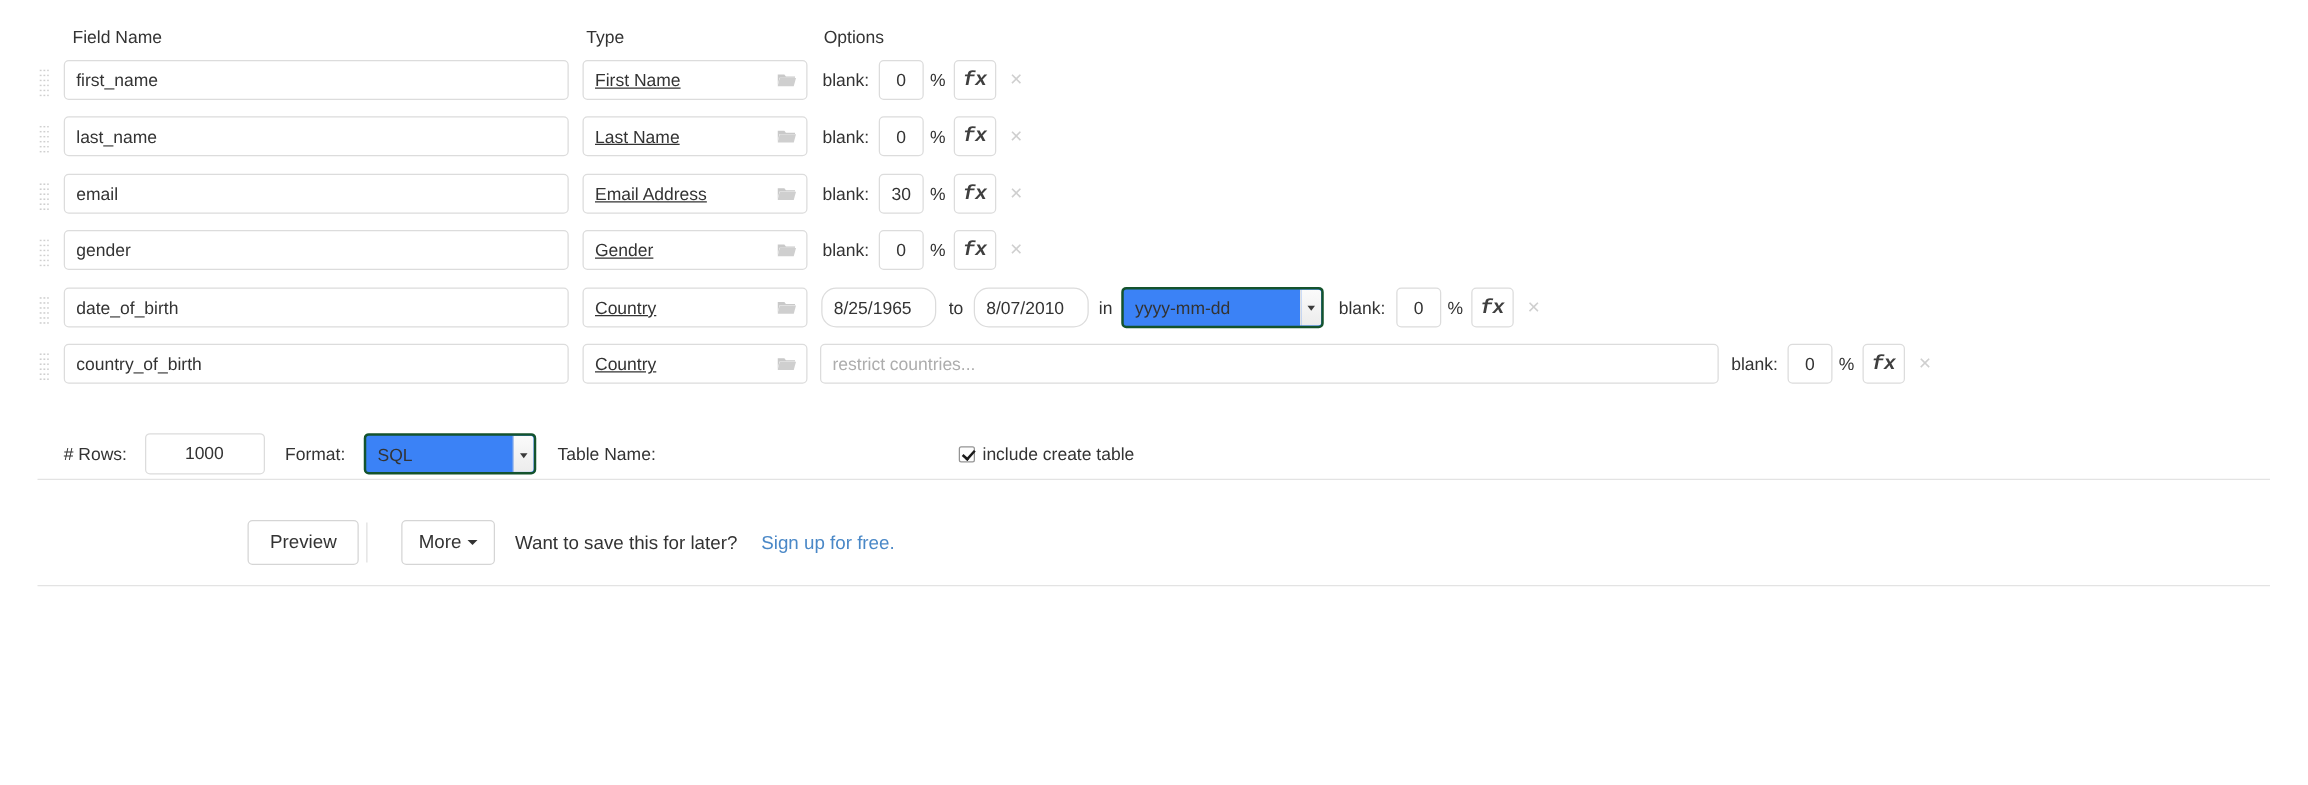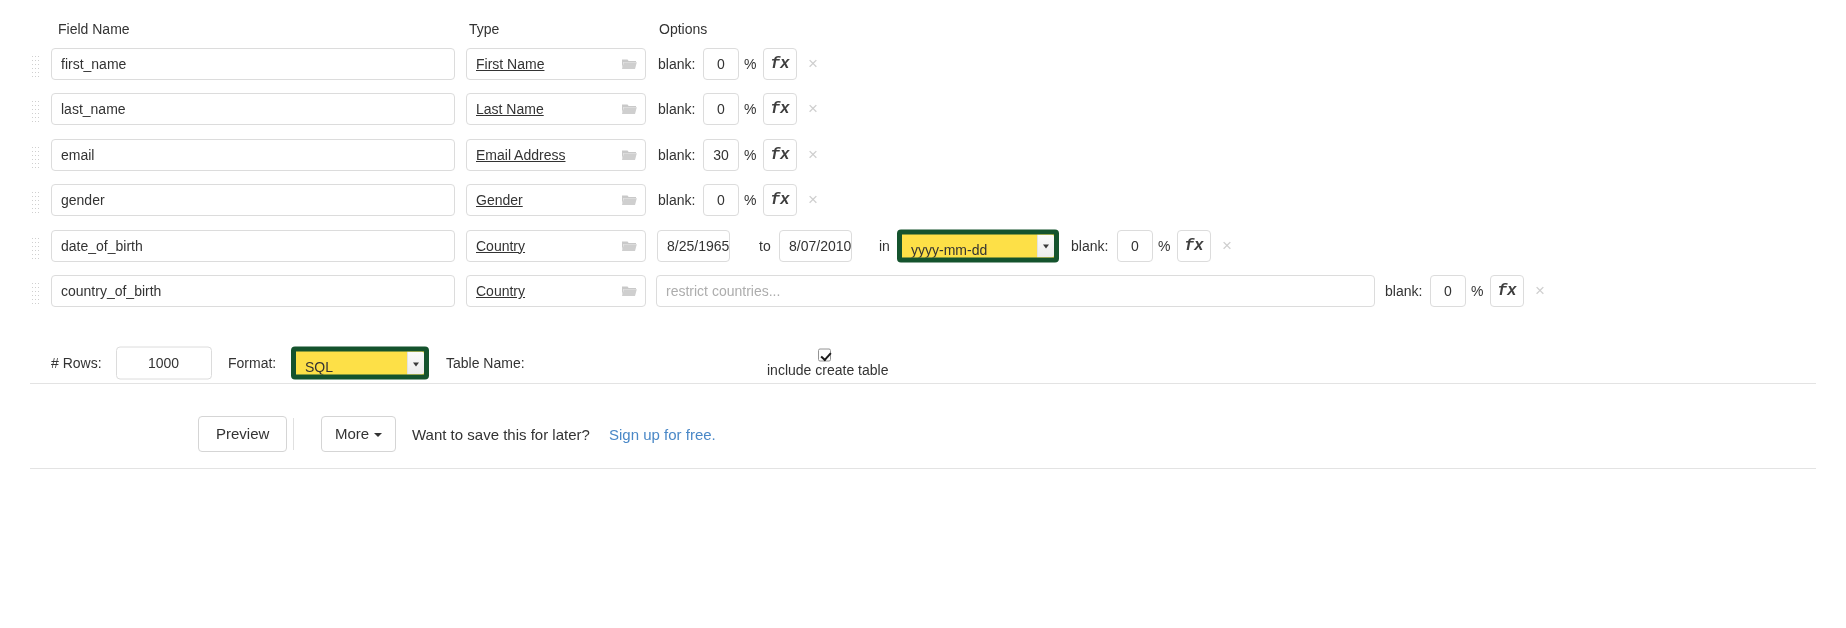--- a/index.html
+++ b/index.html
@@ -132,27 +132,27 @@
     position: absolute;
     font-size: 17px;
     color: #cfcfcf;
     line-height: 16px;
     top: 50%;
     transform: translateY(-50%);
     cursor: pointer;
     font-family: "Liberation Sans", sans-serif;
   }
 
-  .date-input { position: absolute; width: 73px; }
+  .date-input { position: absolute; width: 92px; border-radius: 12px; }
   .sel {
     position: absolute;
     height: 33px;
-    border: 5px solid #14532d;
+    border: 2px solid #14532d;
     border-radius: 4px;
-    background: #fde047;
+    background: #3b82f6;
     padding: 0 24px 0 9px;
     line-height: 31px;
     font-size: 14px;
     color: #333333;
     white-space: nowrap;
     overflow: hidden;
     cursor: pointer;
   }
   .sel .caret {
     position: absolute;
@@ -202,21 +202,21 @@
     border: none;
     border-top: 1px solid #e3e3e3;
   }
 
   
   .settings-row { position: relative; height: 74px; }
   .lbl { position: absolute; top: 50%; transform: translateY(-50%); font-size: 14px; color: #333333; white-space: nowrap; }
   .rows-input { position: absolute; width: 96px; text-align: center; padding-right: 10px; height: 33px; line-height: 31px; }
   .tablename-input { position: absolute; width: 212px; height: 33px; line-height: 31px; }
 
-  .chk-wrap { position: absolute; top: 50%; transform: translateY(-50%); display: flex; align-items: center; cursor: pointer; flex-direction: column; }
+  .chk-wrap { position: absolute; top: 50%; transform: translateY(-50%); display: flex; align-items: center; cursor: pointer; }
   .chk {
     width: 13px; height: 13px;
     border: 1px solid #949494;
     border-radius: 2px;
     background: #fdfdfd;
     position: relative;
     margin-right: 6px;
     flex: 0 0 auto;
   }
   .chk:after {

